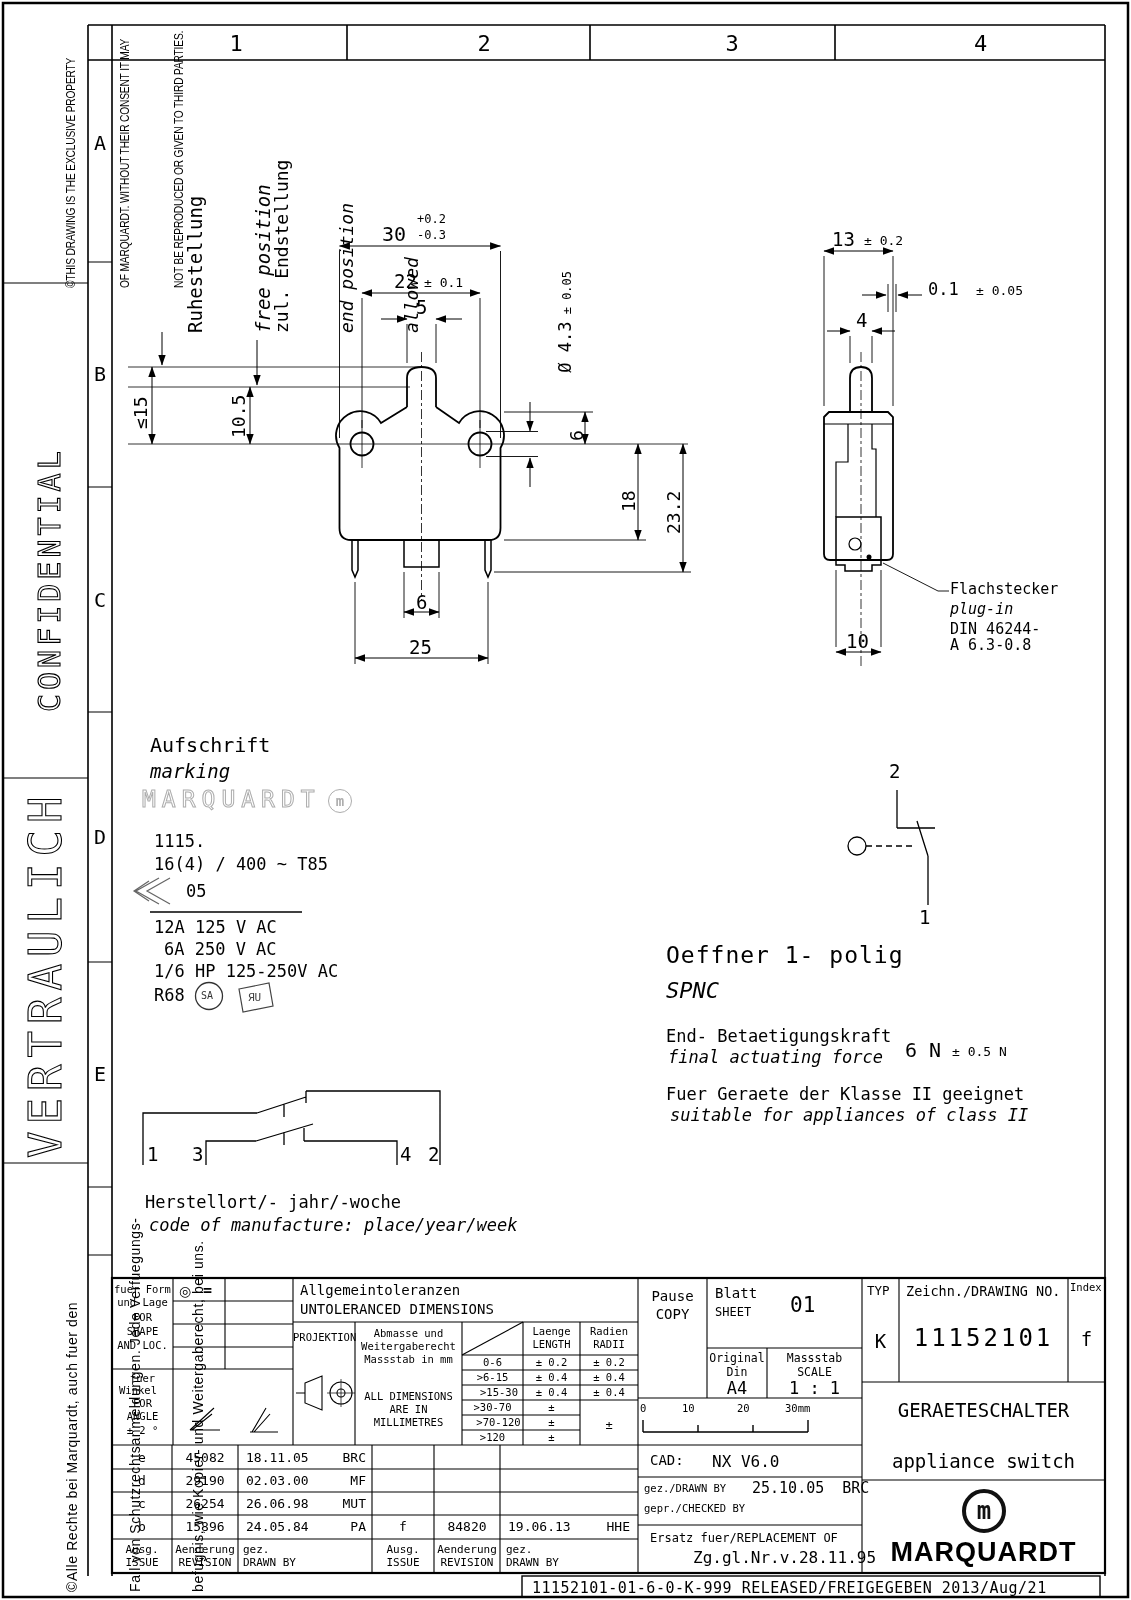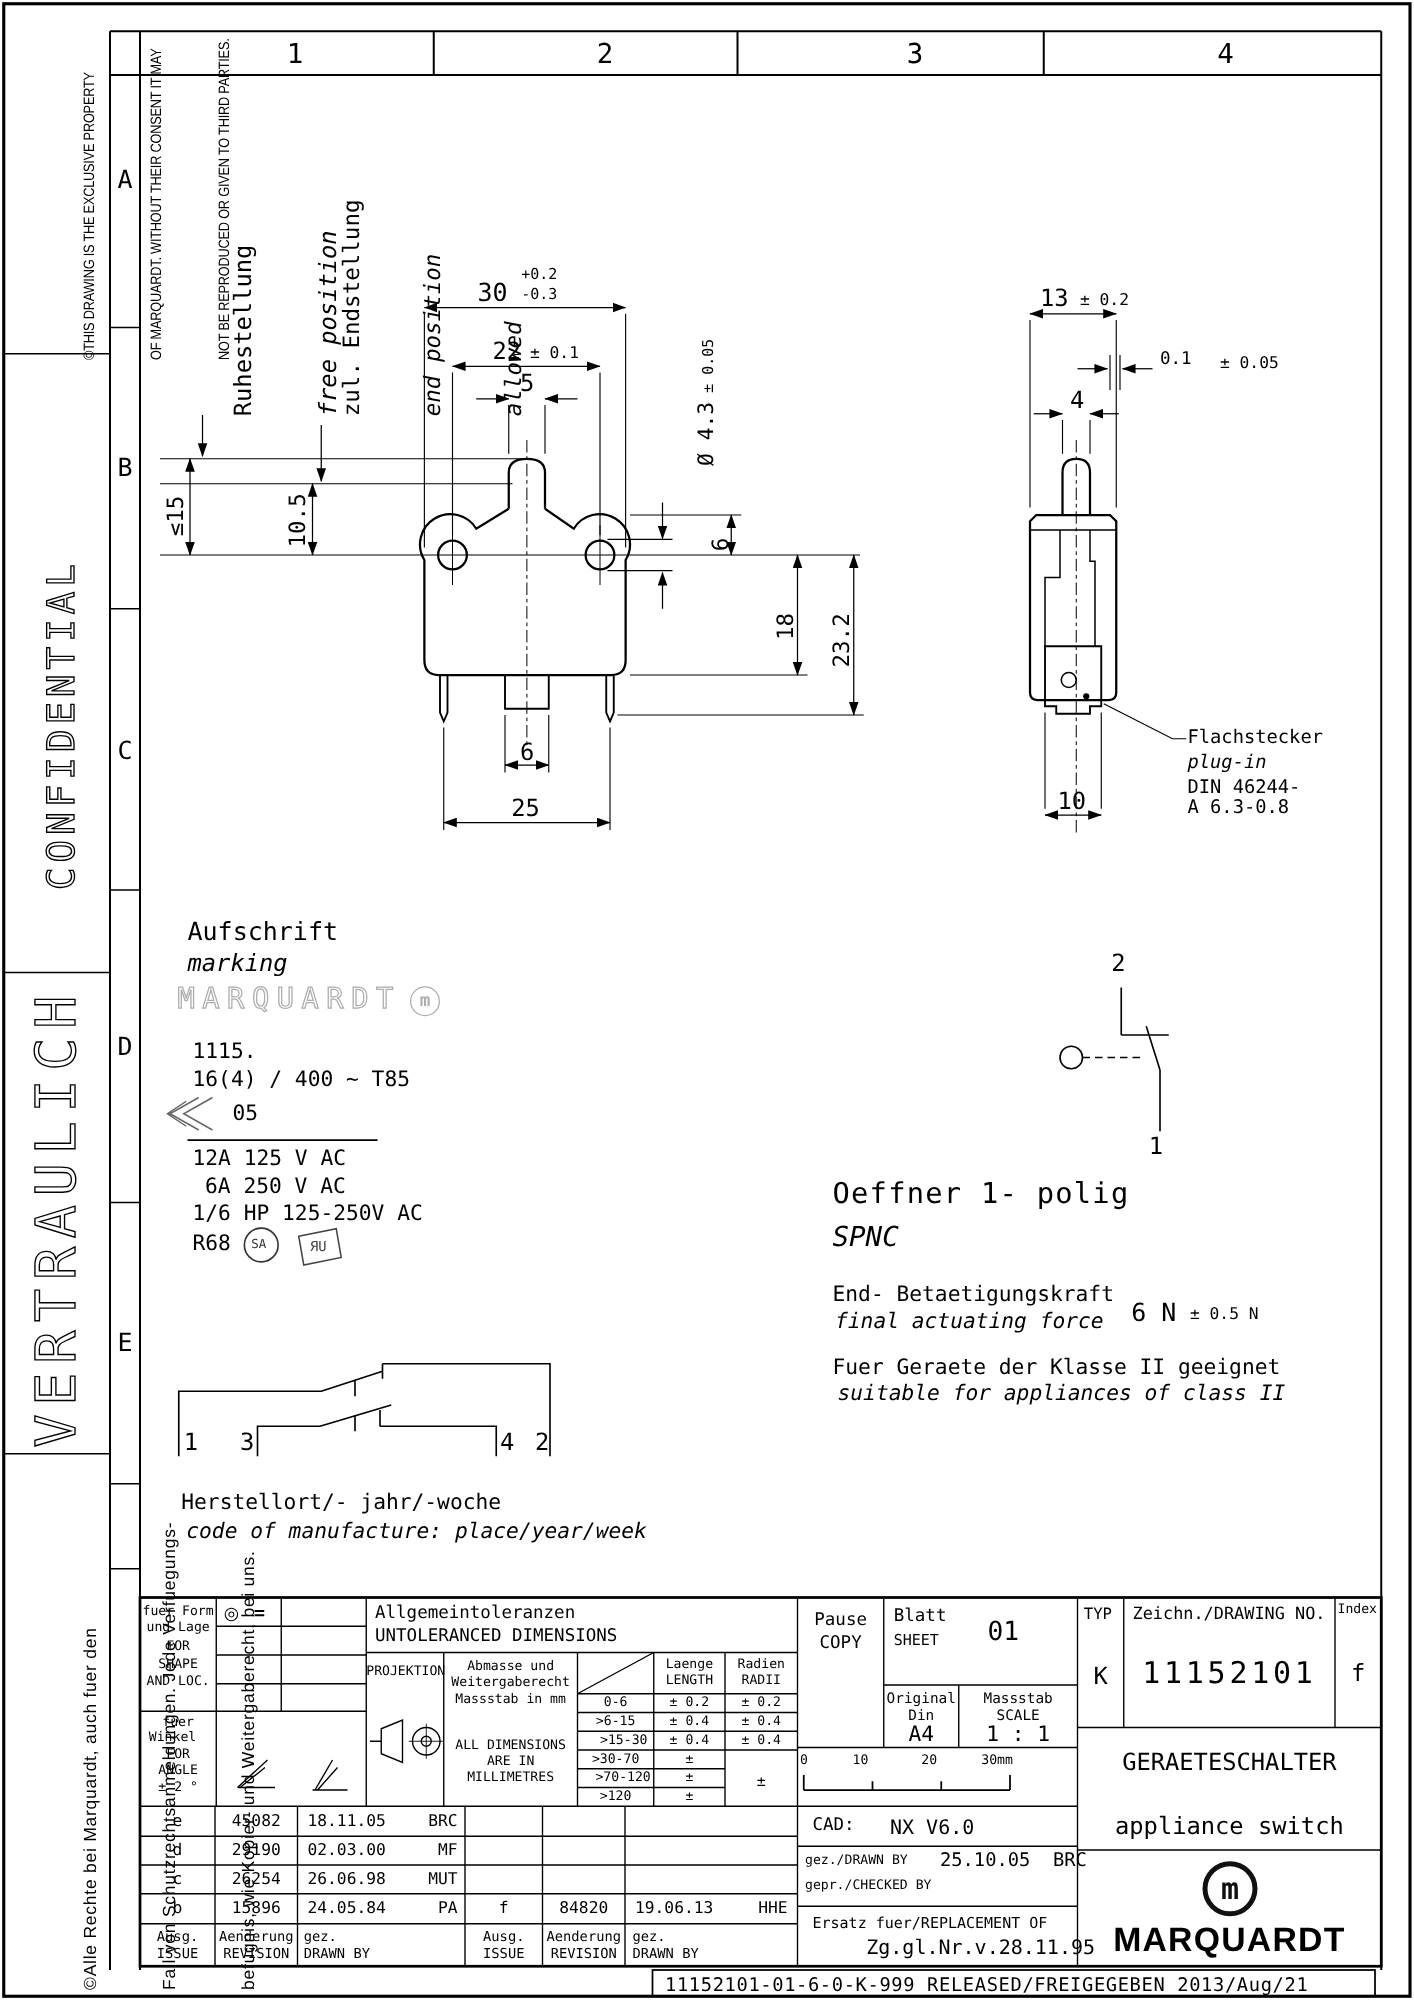--- a/index.html
+++ b/index.html
@@ -180,21 +180,21 @@
 <span class="t v" style="left:130px;top:429px;font-size:18px">≤15</span>
 <span class="t v" style="left:228px;top:438px;font-size:18px">10.5</span>
 <span class="t v" style="left:566px;top:441px;font-size:18px">6</span>
 <span class="t v" style="left:618px;top:512px;font-size:18px">18</span>
 <span class="t v" style="left:663px;top:534px;font-size:18px">23.2</span>
 <span class="t" style="left:416px;top:591px;font-size:19px">6</span>
 <span class="t" style="left:409px;top:636px;font-size:19px">25</span>
 
 <span class="t" style="left:832px;top:228px;font-size:19px">13</span>
 <span class="t" style="left:864px;top:233px;font-size:13px">± 0.2</span>
-<span class="t" style="left:928px;top:279px;font-size:14px">0.1</span>
+<span class="t" style="left:928px;top:279px;font-size:17px">0.1</span>
 <span class="t" style="left:976px;top:283px;font-size:13px">± 0.05</span>
 <span class="t" style="left:856px;top:309px;font-size:19px">4</span>
 <span class="t" style="left:846px;top:630px;font-size:19px">10</span>
 <span class="t" style="left:950px;top:580px;font-size:15px">Flachstecker</span>
 <span class="t i" style="left:950px;top:600px;font-size:15px">plug-in</span>
 <span class="t" style="left:950px;top:620px;font-size:15px">DIN 46244-</span>
 <span class="t" style="left:950px;top:636px;font-size:15px">A 6.3-0.8</span>
 
 <span class="t" style="left:150px;top:733px;font-size:20px">Aufschrift</span>
 <span class="t i" style="left:150px;top:760px;font-size:19px">marking</span>

